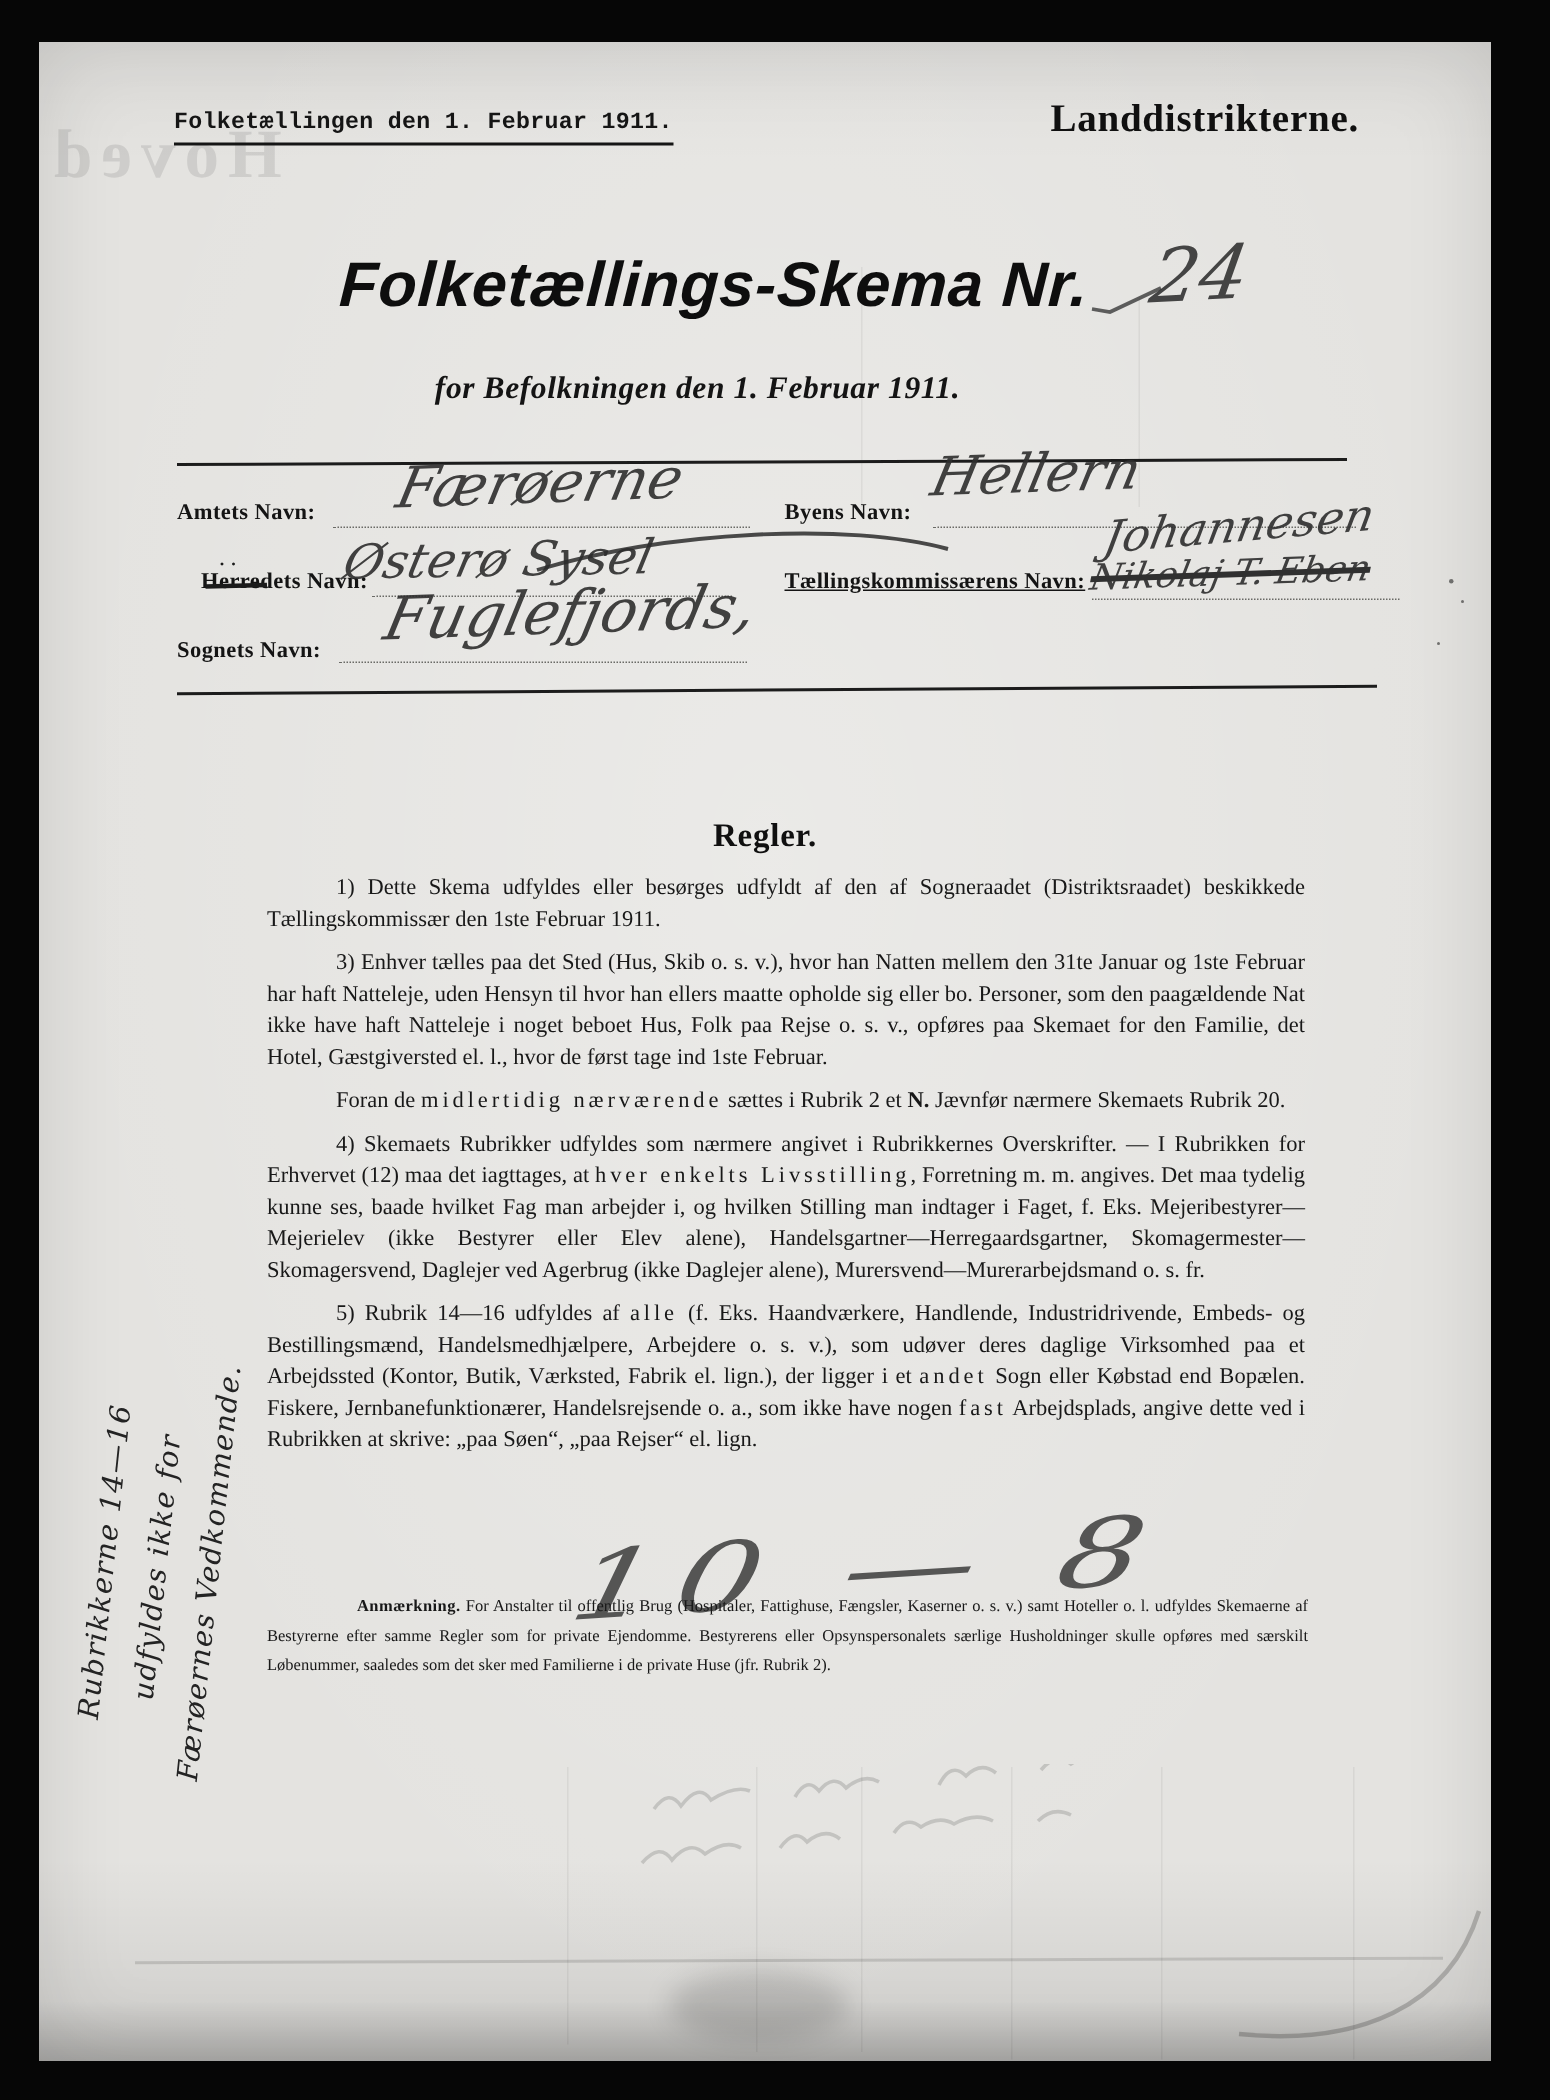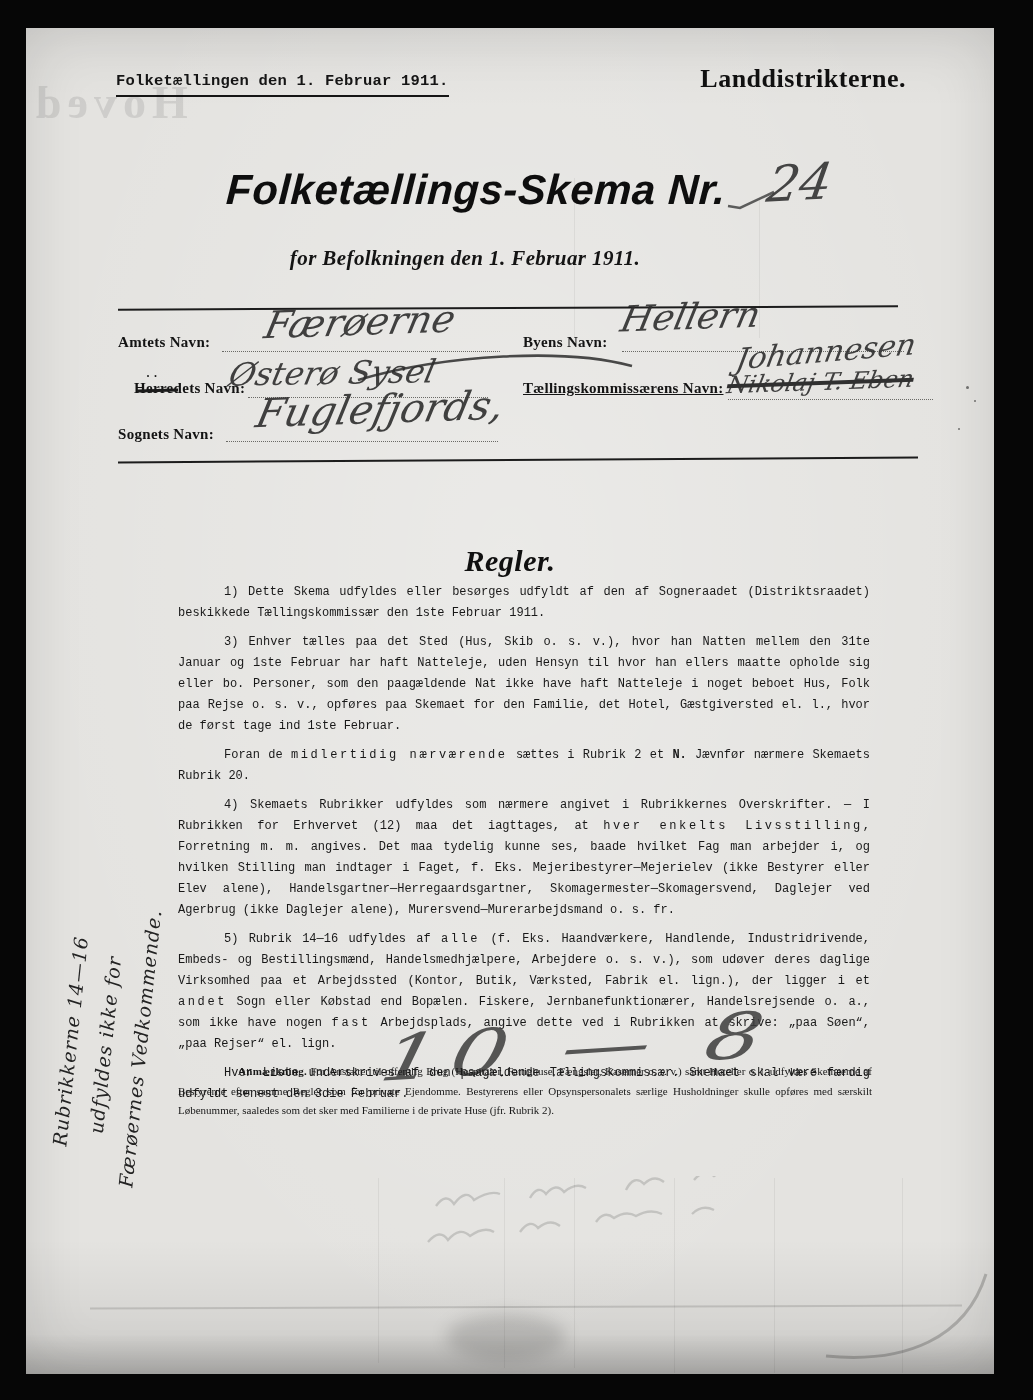--- a/index.html
+++ b/index.html
@@ -50,23 +50,23 @@
   .hw-struckname{left:702px;top:340px;font-size:24px;transform:skewX(-13deg) rotate(-2deg);
       text-decoration:line-through;text-decoration-thickness:4px;text-decoration-color:#1d1d1d;}
   .hw-number{left:742px;top:126px;font-size:50px;color:#333;
       transform:skewX(-12deg) rotate(-3deg);font-family:"DejaVu Serif",serif;font-style:italic;}
   .hw-note{left:356px;top:994px;font-size:64px;color:#3c3c3c;letter-spacing:10px;
       transform:scaleX(1.35) skewX(-14deg) rotate(-5deg);transform-origin:left center;
       font-family:"DejaVu Serif",serif;font-style:italic;opacity:.85;}
 
   
   .regler-head{left:0;top:516px;width:968px;text-align:center;
-      font-size:30px;font-weight:bold;color:#101010;letter-spacing:.5px;font-style:italic;}
+      font-size:22px;font-weight:bold;color:#101010;letter-spacing:.5px;}
   .regler{left:152px;top:554px;width:692px;color:#181818;}
-  .regler p{margin:0 0 8px;font-size:12px;line-height:21px;text-align:justify;text-indent:46px;font-family:Liberation Mono, monospace;}
+  .regler p{margin:0 0 8px;font-size:15px;line-height:21px;text-align:justify;text-indent:46px;}
   .sp{letter-spacing:2.6px;}
   .b{font-weight:bold;}
 
   
   .side-note{left:-78px;top:962px;width:320px;height:110px;text-align:center;
       transform:rotate(-84deg);transform-origin:center center;
       font-family:"DejaVu Serif",serif;font-style:italic;font-size:19px;line-height:35px;
       color:#232323;letter-spacing:1px;}
 
   
@@ -131,21 +131,20 @@
 
   <div class="abs rule rule-mid"></div>
 
   <div class="abs regler-head">Regler.</div>
   <div class="abs regler">
       <p><span>1) Dette Skema udfyldes eller besørges udfyldt af den af Sogneraadet (Distriktsraadet) beskikkede Tællingskommissær den 1ste Februar 1911.</span></p>
       <p><span>3) Enhver tælles paa det Sted (Hus, Skib o. s. v.), hvor han Natten mellem den 31te Januar og 1ste Februar har haft Natteleje, uden Hensyn til hvor han ellers maatte opholde sig eller bo. Personer, som den paagældende Nat ikke have haft Natteleje i noget beboet Hus, Folk paa Rejse o. s. v., opføres paa Skemaet for den Familie, det Hotel, Gæstgiversted el. l., hvor de først tage ind 1ste Februar.</span></p>
       <p><span>Foran de </span><span class="sp">midlertidig nærværende</span><span> sættes i Rubrik 2 et </span><span class="b">N.</span><span> Jævnfør nærmere Skemaets Rubrik 20.</span></p>
       <p><span>4) Skemaets Rubrikker udfyldes som nærmere angivet i Rubrikkernes Overskrifter. — I Rubrikken for Erhvervet (12) maa det iagttages, at </span><span class="sp">hver enkelts Livsstilling</span><span>, Forretning m. m. angives. Det maa tydelig kunne ses, baade hvilket Fag man arbejder i, og hvilken Stilling man indtager i Faget, f. Eks. Mejeribestyrer—Mejerielev (ikke Bestyrer eller Elev alene), Handelsgartner—Herregaardsgartner, Skomagermester—Skomagersvend, Daglejer ved Agerbrug (ikke Daglejer alene), Murersvend—Murerarbejdsmand o. s. fr.</span></p>
       <p><span>5) Rubrik 14—16 udfyldes af </span><span class="sp">alle</span><span> (f. Eks. Haandværkere, Handlende, Industridrivende, Embeds- og Bestillingsmænd, Handelsmedhjælpere, Arbejdere o. s. v.), som udøver deres daglige Virksomhed paa et Arbejdssted (Kontor, Butik, Værksted, Fabrik el. lign.), der ligger i et </span><span class="sp">andet</span><span> Sogn eller Købstad end Bopælen. Fiskere, Jernbanefunktionærer, Handelsrejsende o. a., som ikke have nogen </span><span class="sp">fast</span><span> Arbejdsplads, angive dette ved i Rubrikken at skrive: „paa Søen“, „paa Rejser“ el. lign.</span></p>
-      <p><span>Hver Liste underskrives af den paagældende Tællingskommissær. Skemaet skal være færdig udfyldt senest den 3die Februar.</span></p>
     </div>
 
   <div class="abs side-note">
     <div>Rubrikkerne 14—16</div>
     <div>udfyldes ikke for</div>
     <div>Færøernes Vedkommende.</div>
   </div>
 
   <div class="abs hw hw-note">10 — 8</div>
 

